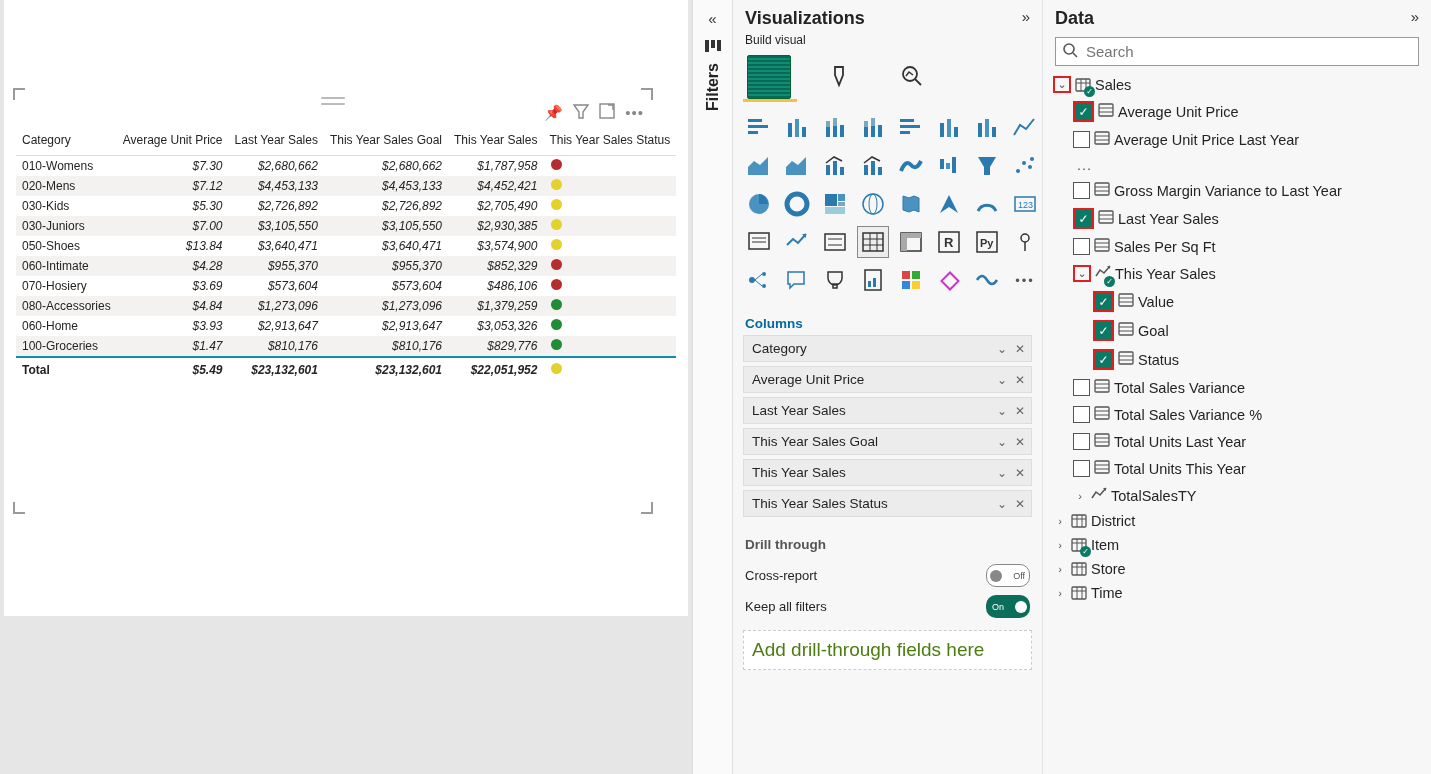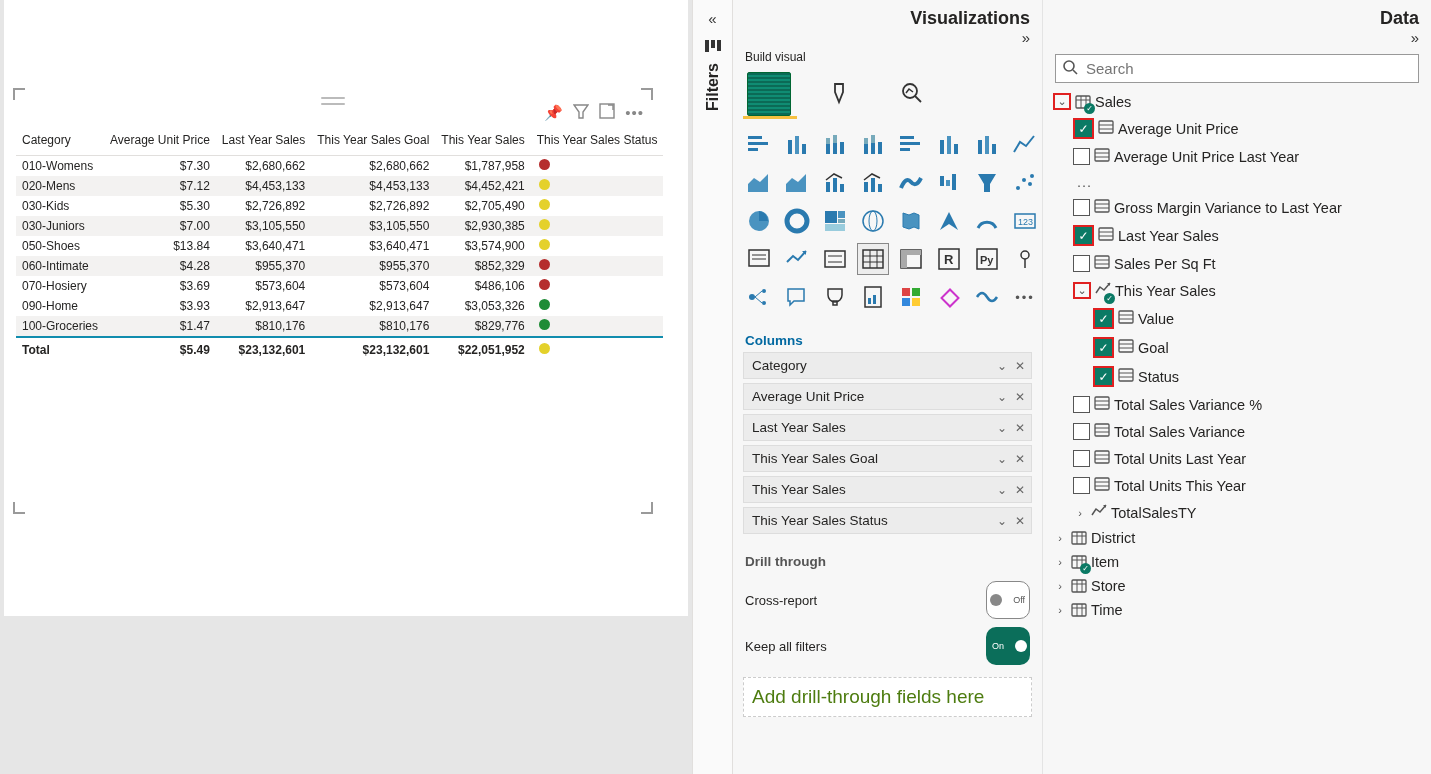--- a/index.html
+++ b/index.html
@@ -65,21 +65,21 @@
     text-align: left; font-weight: 400; padding: 6px 6px 8px 6px;
     border-bottom: 1px solid #e1dfdd;
     color: #252423;
     white-space: nowrap;
   }
   table.data-table th.num { text-align: right; }
   table.data-table td {
     padding: 3px 6px;
     white-space: nowrap;
   }
-  table.data-table td.num { text-align: right; }
+  table.data-table td.num { text-align: right; font-style: italic; }
   table.data-table td.status { text-align: left; padding-left: 8px;}
   tr.striped td { background: #f3f2f1; }
   tr.total td {
     border-top: 2px solid #118dae;
     font-weight: 600;
     padding-top: 5px;
   }
   .status-dot {
     display: inline-block; width: 11px; height: 11px; border-radius: 50%;
   }
@@ -106,23 +106,22 @@
 
   
   .viz-pane {
     flex: 0 0 310px;
     background: #f7f7f7;
     border-right: 1px solid #e4e4e4;
     display: flex; flex-direction: column;
     overflow-y: auto;
   }
   .pane-header {
-    display: flex; justify-content: space-between; align-items: flex-end;
+    display: flex; justify-content: space-between; align-items: flex-start;
     padding: 8px 12px 4px 12px;
-    flex-direction: column;
   }
   .pane-header h2 {
     margin: 0; font-size: 18px; font-weight: 600;
   }
   .pane-expand { font-size: 15px; color: #333; }
   .build-label { font-size: 12px; font-weight:400; padding: 0 12px 4px;}
   .build-tabs { display: flex; gap: 28px; padding: 4px 14px 0 14px; }
   .build-tab {
     width: 44px; height: 44px; display:flex; align-items:center; justify-content:center;
     cursor: pointer;
@@ -157,21 +156,21 @@
     display: flex; align-items: center; justify-content: space-between;
     background: #ececec; border:1px solid #ddd;
     padding: 5px 6px 5px 8px; margin-bottom: 4px;
     font-size: 13.5px;
   }
   .field-item .ctrls { display:flex; gap:8px; color:#666; font-size:12px;}
   .drill-section { margin: 10px 10px 0 10px; }
   .drill-section h4 { margin: 6px 0 8px 2px; font-size: 13.5px; font-weight:600; color:#555;}
   .drill-row { display:flex; justify-content:space-between; align-items:center; padding:4px 2px;}
   .toggle {
-    width: 44px; height: 38px; border-radius: 10px; position:relative;
+    width: 44px; height: 23px; border-radius: 10px; position:relative;
     display:flex; align-items:center; font-size:9px; color:#555; padding:0 4px;
   }
   .toggle.off { border:1px solid #888; background:#fff; justify-content:flex-end;}
   .toggle.off::before { content:""; position:absolute; left:3px; width:12px;height:12px;border-radius:50%;background:#888;}
   .toggle.on { background:#0b6e5a; color:#fff; justify-content:flex-start; padding-left:6px;}
   .toggle.on::after { content:""; position:absolute; right:3px; width:12px;height:12px;border-radius:50%;background:#fff;}
   .drill-drop {
     border:1px dashed #ccc; background:#fff; padding:8px; margin:8px 10px; font-size:19px; color:#4d7c0f;
   }
 
@@ -473,22 +472,30 @@
                 <td class="status"><span class="status-dot s-red"></span></td>
               </tr>
               <tr>
                 <td>070-Hosiery</td>
                 <td class="num">$3.69</td>
                 <td class="num">$573,604</td>
                 <td class="num">$573,604</td>
                 <td class="num">$486,106</td>
                 <td class="status"><span class="status-dot s-red"></span></td>
               </tr>
+              <tr class="striped">
+                <td>080-Accessories</td>
+                <td class="num">$4.84</td>
+                <td class="num">$1,273,096</td>
+                <td class="num">$1,273,096</td>
+                <td class="num">$1,379,259</td>
+                <td class="status"><span class="status-dot s-green"></span></td>
+              </tr>
               <tr>
-                <td>090-Home</td>
+                <td>060-Home</td>
                 <td class="num">$3.93</td>
                 <td class="num">$2,913,647</td>
                 <td class="num">$2,913,647</td>
                 <td class="num">$3,053,326</td>
                 <td class="status"><span class="status-dot s-green"></span></td>
               </tr>
               <tr class="striped">
                 <td>100-Groceries</td>
                 <td class="num">$1.47</td>
                 <td class="num">$810,176</td>
@@ -929,29 +936,29 @@
           </svg></span>
       <span>Status</span>
     </div>
 
     <div class="tree-row">
         <span class="indent1"></span>
       <span class="chk"></span>
         <span class="col-icon"><svg>
             <use href="#ico-col"></use>
           </svg></span>
-      <span>Total Sales Variance %</span>
+      <span>Total Sales Variance</span>
     </div>
     <div class="tree-row">
         <span class="indent1"></span>
       <span class="chk"></span>
         <span class="col-icon"><svg>
             <use href="#ico-col"></use>
           </svg></span>
-      <span>Total Sales Variance</span>
+      <span>Total Sales Variance %</span>
     </div>
     <div class="tree-row">
         <span class="indent1"></span>
       <span class="chk"></span>
         <span class="col-icon"><svg>
             <use href="#ico-col"></use>
           </svg></span>
       <span>Total Units Last Year</span>
     </div>
     <div class="tree-row">

